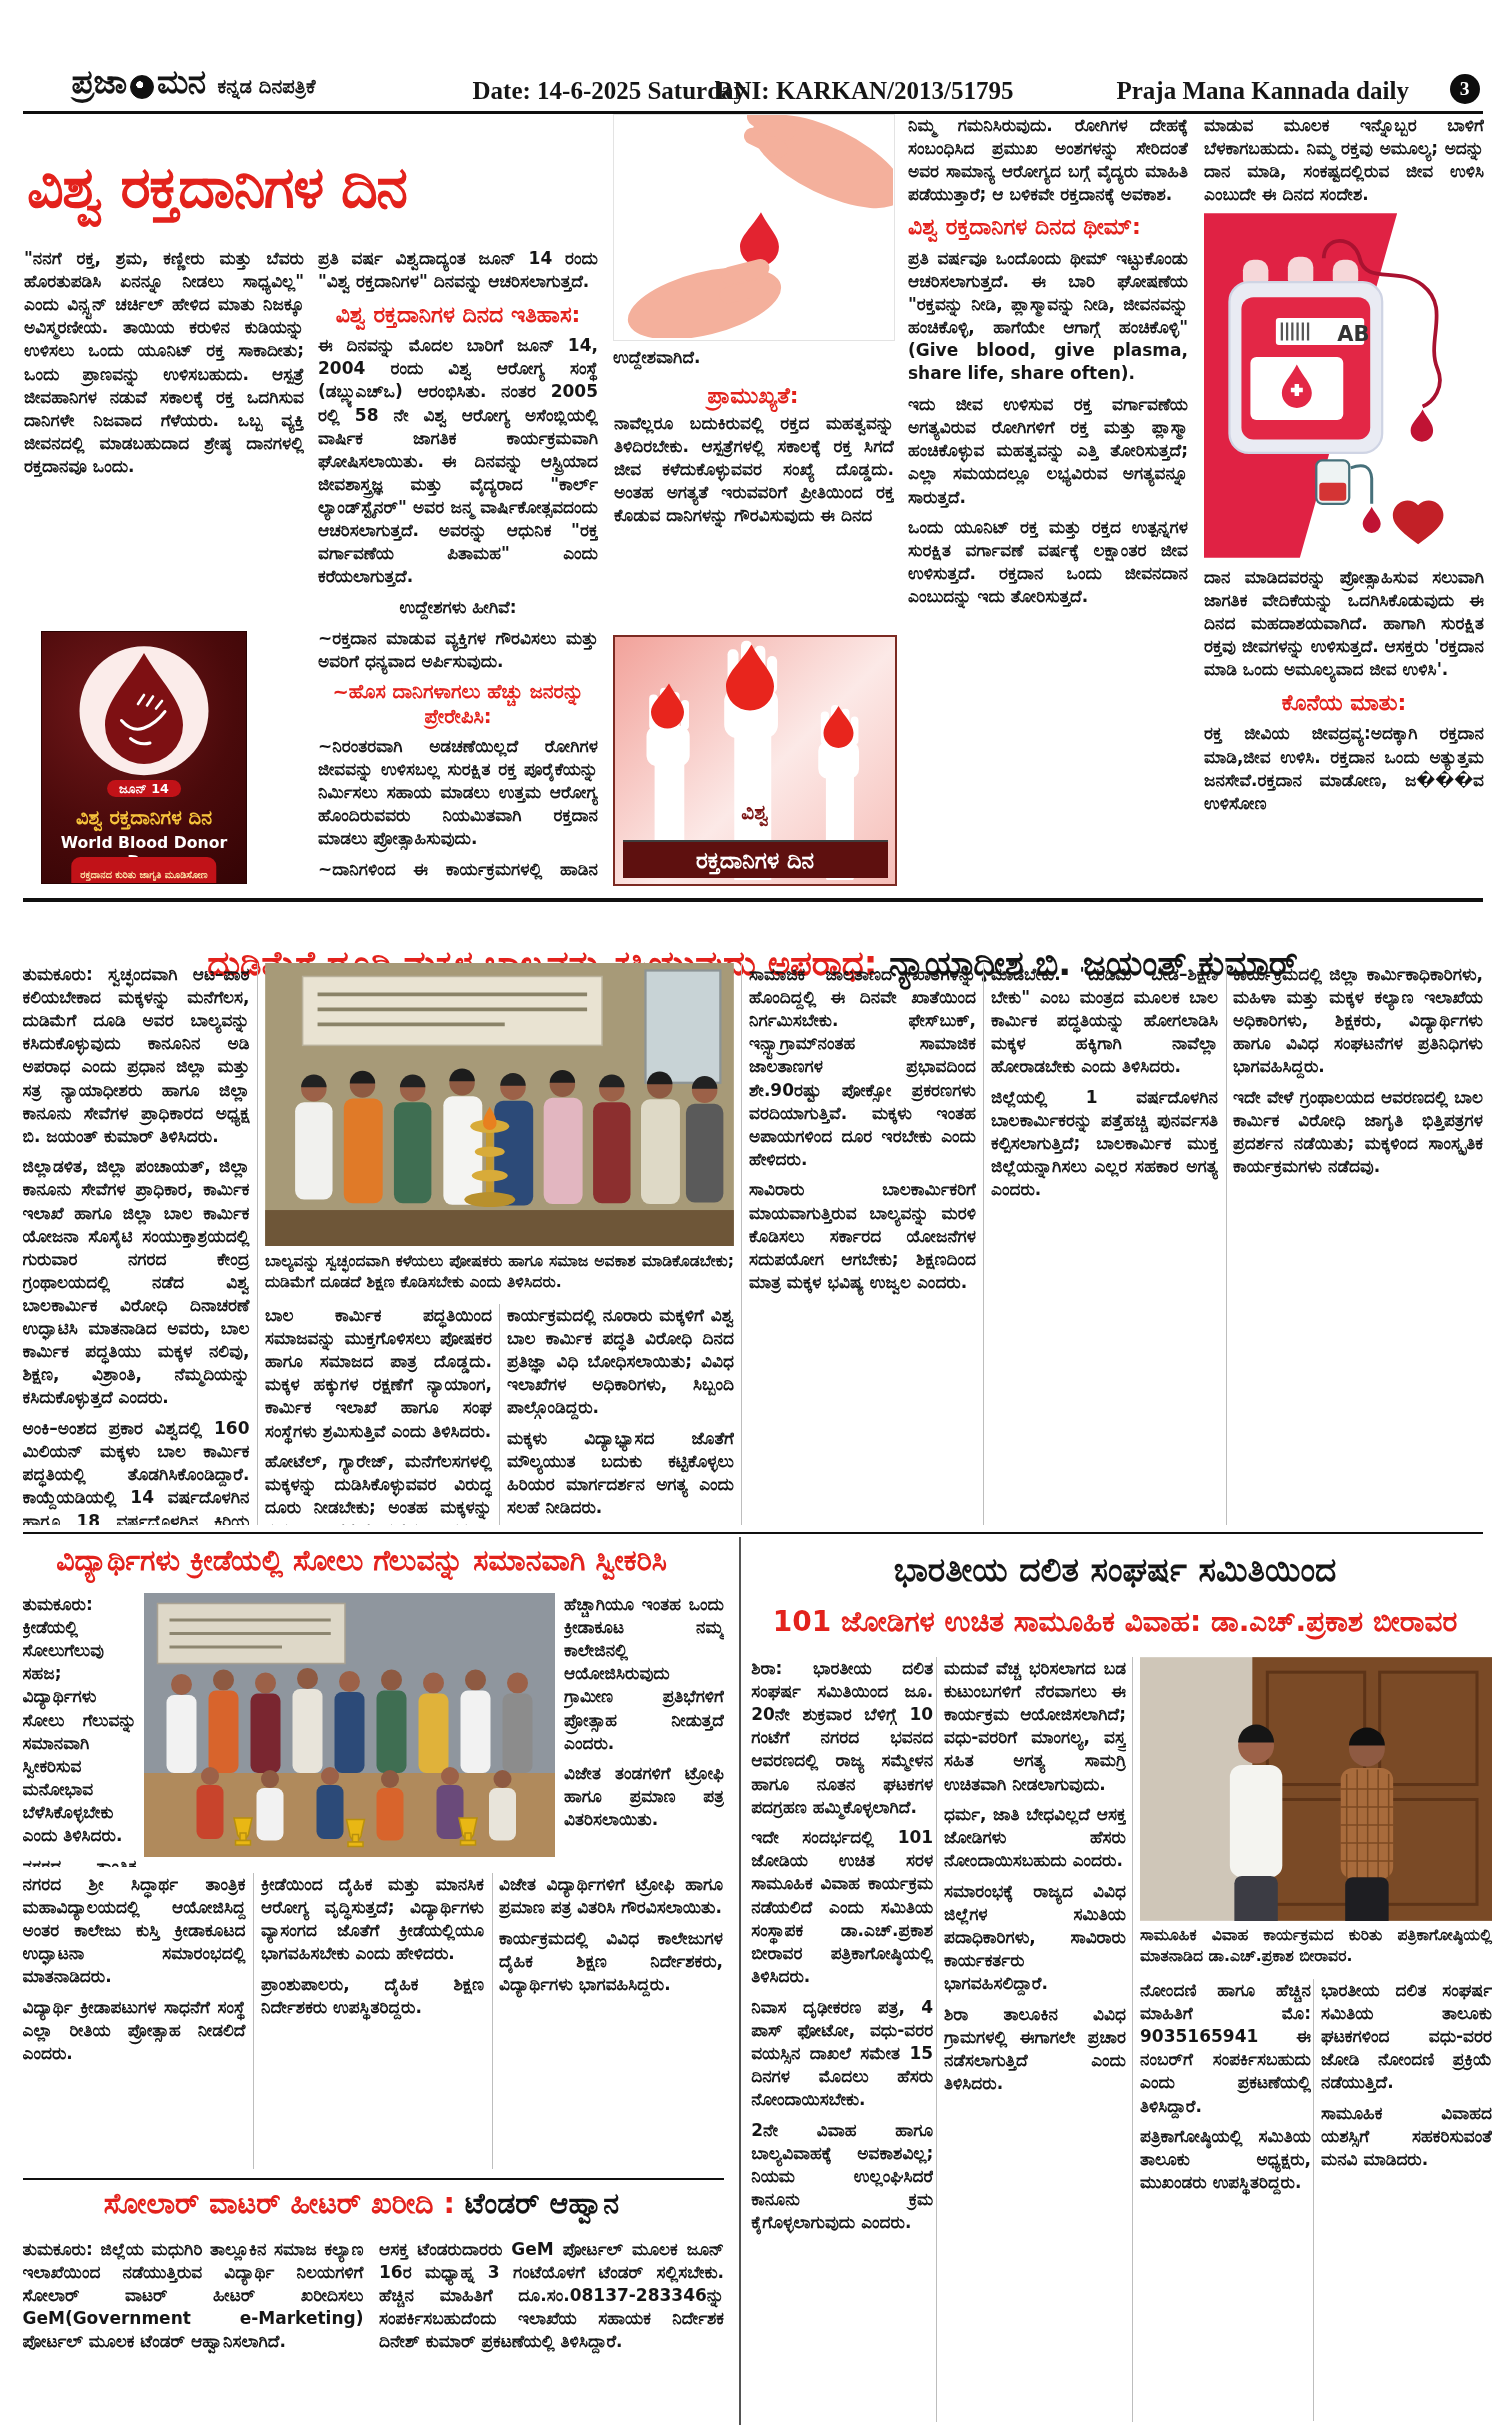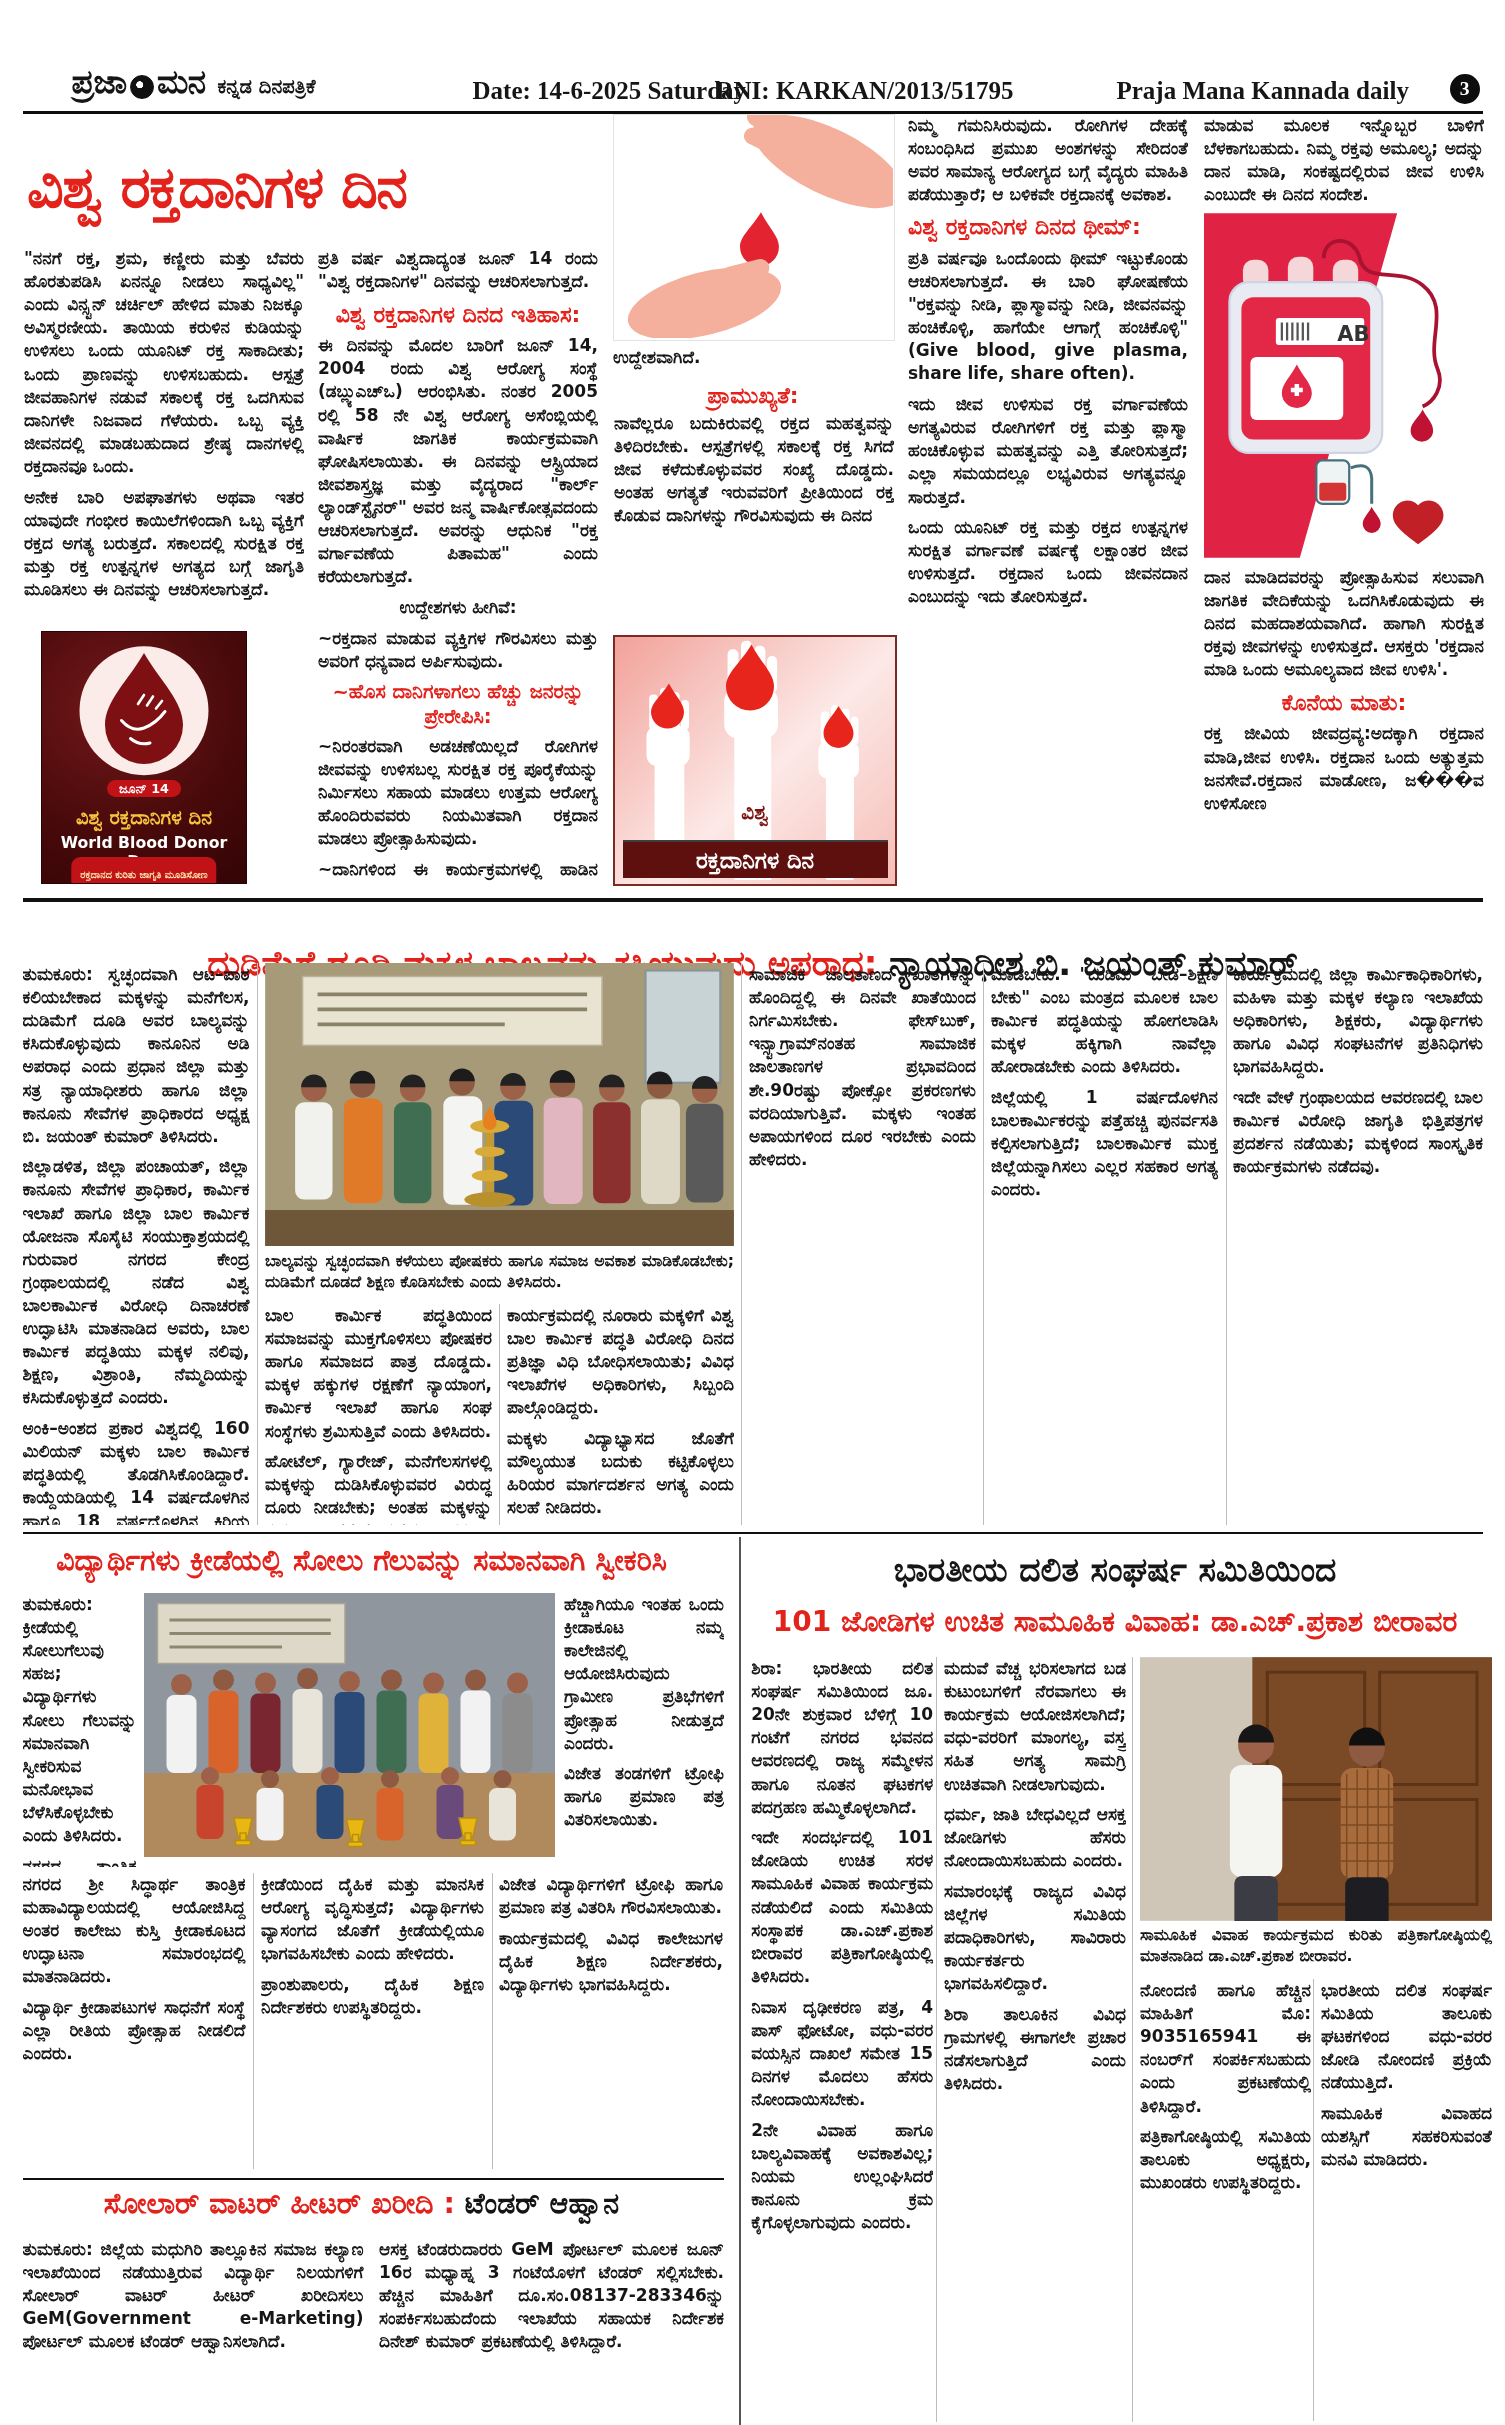--- a/index.html
+++ b/index.html
@@ -72,21 +72,20 @@
     <div class="abs m-item serif" style="left:1094px;bottom:6px;">Praja Mana Kannada daily</div>
     <div class="abs pagenum serif" style="right:3px;bottom:7.5px;">3</div>
   </header>
 
   <section class="abs" style="left:0;top:112px;width:1505px;height:786px;">
 
     <h1 class="abs main-headline" style="left:27px;top:4.5px;">ವಿಶ್ವ ರಕ್ತದಾನಿಗಳ ದಿನ</h1>
 
     <div class="abs bt clip" style="left:24px;top:135px;width:280px;height:379px;">
       <p>"ನನಗೆ ರಕ್ತ, ಶ್ರಮ, ಕಣ್ಣೀರು ಮತ್ತು ಬೆವರು ಹೊರತುಪಡಿಸಿ ಏನನ್ನೂ ನೀಡಲು ಸಾಧ್ಯವಿಲ್ಲ" ಎಂದು ವಿನ್ಸ್ಟನ್ ಚರ್ಚಿಲ್ ಹೇಳಿದ ಮಾತು ನಿಜಕ್ಕೂ ಅವಿಸ್ಮರಣೀಯ. ತಾಯಿಯ ಕರುಳಿನ ಕುಡಿಯನ್ನು ಉಳಿಸಲು ಒಂದು ಯೂನಿಟ್ ರಕ್ತ ಸಾಕಾದೀತು; ಒಂದು ಪ್ರಾಣವನ್ನು ಉಳಿಸಬಹುದು. ಆಸ್ಪತ್ರೆ ಜೀವಹಾನಿಗಳ ನಡುವೆ ಸಕಾಲಕ್ಕೆ ರಕ್ತ ಒದಗಿಸುವ ದಾನಿಗಳೇ ನಿಜವಾದ ಗೆಳೆಯರು. ಒಬ್ಬ ವ್ಯಕ್ತಿ ಜೀವನದಲ್ಲಿ ಮಾಡಬಹುದಾದ ಶ್ರೇಷ್ಠ ದಾನಗಳಲ್ಲಿ ರಕ್ತದಾನವೂ ಒಂದು.</p>
-      <p>ಅನೇಕ ಬಾರಿ ಅಪಘಾತಗಳು ಅಥವಾ ಇತರ ಯಾವುದೇ ಗಂಭೀರ ಕಾಯಿಲೆಗಳಿಂದಾಗಿ ಒಬ್ಬ ವ್ಯಕ್ತಿಗೆ ರಕ್ತದ ಅಗತ್ಯ ಬರುತ್ತದೆ. ಸಕಾಲದಲ್ಲಿ ಸುರಕ್ಷಿತ ರಕ್ತ ಮತ್ತು ರಕ್ತ ಉತ್ಪನ್ನಗಳ ಅಗತ್ಯದ ಬಗ್ಗೆ ಜಾಗೃತಿ ಮೂಡಿಸಲು ಈ ದಿನವನ್ನು ಆಚರಿಸಲಾಗುತ್ತದೆ.</p>
     </div>
 
     <div class="abs poster" style="left:41px;top:519px;width:204px;height:251px;">
       <svg width="204" height="150" viewBox="0 0 272 200">
         <circle cx="136" cy="105" r="86" fill="#fbecea"></circle>
         <path d="M136 28 C158 66 188 92 188 124 A52 52 0 1 1 84 124 C84 92 114 66 136 28 Z" fill="#7e1013"></path>
         <path d="M106 118 q14 16 30 10 q16 -6 28 -22" stroke="#ffffff" stroke-width="4" fill="none" stroke-linecap="round"></path>
         <path d="M118 142 q12 10 26 6" stroke="#ffffff" stroke-width="4" fill="none" stroke-linecap="round"></path>
         <path d="M128 96 l8 -12 M140 98 l8 -12 M152 102 l8 -10" stroke="#ffffff" stroke-width="3.5" fill="none" stroke-linecap="round"></path>
       </svg>
@@ -301,20 +300,21 @@
       <p>ಬಾಲ ಕಾರ್ಮಿಕ ಪದ್ಧತಿಯಿಂದ ಸಮಾಜವನ್ನು ಮುಕ್ತಗೊಳಿಸಲು ಪೋಷಕರ ಹಾಗೂ ಸಮಾಜದ ಪಾತ್ರ ದೊಡ್ಡದು. ಮಕ್ಕಳ ಹಕ್ಕುಗಳ ರಕ್ಷಣೆಗೆ ನ್ಯಾಯಾಂಗ, ಕಾರ್ಮಿಕ ಇಲಾಖೆ ಹಾಗೂ ಸಂಘ ಸಂಸ್ಥೆಗಳು ಶ್ರಮಿಸುತ್ತಿವೆ ಎಂದು ತಿಳಿಸಿದರು.</p>
       <p>ಹೋಟೆಲ್, ಗ್ಯಾರೇಜ್, ಮನೆಗೆಲಸಗಳಲ್ಲಿ ಮಕ್ಕಳನ್ನು ದುಡಿಸಿಕೊಳ್ಳುವವರ ವಿರುದ್ಧ ದೂರು ನೀಡಬೇಕು; ಅಂತಹ ಮಕ್ಕಳನ್ನು ಗುರುತಿಸಿ ಶಾಲೆಗೆ ಸೇರಿಸಬೇಕು ಎಂದರು.</p>
     </div>
     <div class="abs bt clip" style="left:507px;top:396px;width:227px;height:221px;">
       <p>ಕಾರ್ಯಕ್ರಮದಲ್ಲಿ ನೂರಾರು ಮಕ್ಕಳಿಗೆ ವಿಶ್ವ ಬಾಲ ಕಾರ್ಮಿಕ ಪದ್ಧತಿ ವಿರೋಧಿ ದಿನದ ಪ್ರತಿಜ್ಞಾ ವಿಧಿ ಬೋಧಿಸಲಾಯಿತು; ವಿವಿಧ ಇಲಾಖೆಗಳ ಅಧಿಕಾರಿಗಳು, ಸಿಬ್ಬಂದಿ ಪಾಲ್ಗೊಂಡಿದ್ದರು.</p>
       <p>ಮಕ್ಕಳು ವಿದ್ಯಾಭ್ಯಾಸದ ಜೊತೆಗೆ ಮೌಲ್ಯಯುತ ಬದುಕು ಕಟ್ಟಿಕೊಳ್ಳಲು ಹಿರಿಯರ ಮಾರ್ಗದರ್ಶನ ಅಗತ್ಯ ಎಂದು ಸಲಹೆ ನೀಡಿದರು.</p>
     </div>
 
     <div class="abs bt clip" style="left:749px;top:55px;width:227px;height:562px;">
       <p>ಸಾಮಾಜಿಕ ಜಾಲತಾಣದ ಖಾತೆಗಳನ್ನು ಹೊಂದಿದ್ದಲ್ಲಿ ಈ ದಿನವೇ ಖಾತೆಯಿಂದ ನಿರ್ಗಮಿಸಬೇಕು. ಫೇಸ್‌ಬುಕ್, ಇನ್ಸ್ಟಾಗ್ರಾಮ್‌ನಂತಹ ಸಾಮಾಜಿಕ ಜಾಲತಾಣಗಳ ಪ್ರಭಾವದಿಂದ ಶೇ.90ರಷ್ಟು ಪೋಕ್ಸೋ ಪ್ರಕರಣಗಳು ವರದಿಯಾಗುತ್ತಿವೆ. ಮಕ್ಕಳು ಇಂತಹ ಅಪಾಯಗಳಿಂದ ದೂರ ಇರಬೇಕು ಎಂದು ಹೇಳಿದರು.</p>
+      <p>ಸಾವಿರಾರು ಬಾಲಕಾರ್ಮಿಕರಿಗೆ ಮಾಯವಾಗುತ್ತಿರುವ ಬಾಲ್ಯವನ್ನು ಮರಳಿ ಕೊಡಿಸಲು ಸರ್ಕಾರದ ಯೋಜನೆಗಳ ಸದುಪಯೋಗ ಆಗಬೇಕು; ಶಿಕ್ಷಣದಿಂದ ಮಾತ್ರ ಮಕ್ಕಳ ಭವಿಷ್ಯ ಉಜ್ವಲ ಎಂದರು.</p>
     </div>
     <div class="abs bt clip" style="left:991px;top:55px;width:227px;height:562px;">
       <p>ಮಾಡಬೇಕು. "ದುಡಿಮೆ ಬೇಡ–ಶಿಕ್ಷಣ ಬೇಕು" ಎಂಬ ಮಂತ್ರದ ಮೂಲಕ ಬಾಲ ಕಾರ್ಮಿಕ ಪದ್ಧತಿಯನ್ನು ಹೋಗಲಾಡಿಸಿ ಮಕ್ಕಳ ಹಕ್ಕಿಗಾಗಿ ನಾವೆಲ್ಲಾ ಹೋರಾಡಬೇಕು ಎಂದು ತಿಳಿಸಿದರು.</p>
       <p>ಜಿಲ್ಲೆಯಲ್ಲಿ 1 ವರ್ಷದೊಳಗಿನ ಬಾಲಕಾರ್ಮಿಕರನ್ನು ಪತ್ತೆಹಚ್ಚಿ ಪುನರ್ವಸತಿ ಕಲ್ಪಿಸಲಾಗುತ್ತಿದೆ; ಬಾಲಕಾರ್ಮಿಕ ಮುಕ್ತ ಜಿಲ್ಲೆಯನ್ನಾಗಿಸಲು ಎಲ್ಲರ ಸಹಕಾರ ಅಗತ್ಯ ಎಂದರು.</p>
     </div>
     <div class="abs bt clip" style="left:1233px;top:55px;width:250px;height:562px;">
       <p>ಕಾರ್ಯಕ್ರಮದಲ್ಲಿ ಜಿಲ್ಲಾ ಕಾರ್ಮಿಕಾಧಿಕಾರಿಗಳು, ಮಹಿಳಾ ಮತ್ತು ಮಕ್ಕಳ ಕಲ್ಯಾಣ ಇಲಾಖೆಯ ಅಧಿಕಾರಿಗಳು, ಶಿಕ್ಷಕರು, ವಿದ್ಯಾರ್ಥಿಗಳು ಹಾಗೂ ವಿವಿಧ ಸಂಘಟನೆಗಳ ಪ್ರತಿನಿಧಿಗಳು ಭಾಗವಹಿಸಿದ್ದರು.</p>
       <p>ಇದೇ ವೇಳೆ ಗ್ರಂಥಾಲಯದ ಆವರಣದಲ್ಲಿ ಬಾಲ ಕಾರ್ಮಿಕ ವಿರೋಧಿ ಜಾಗೃತಿ ಭಿತ್ತಿಪತ್ರಗಳ ಪ್ರದರ್ಶನ ನಡೆಯಿತು; ಮಕ್ಕಳಿಂದ ಸಾಂಸ್ಕೃತಿಕ ಕಾರ್ಯಕ್ರಮಗಳು ನಡೆದವು.</p>
     </div>
 

